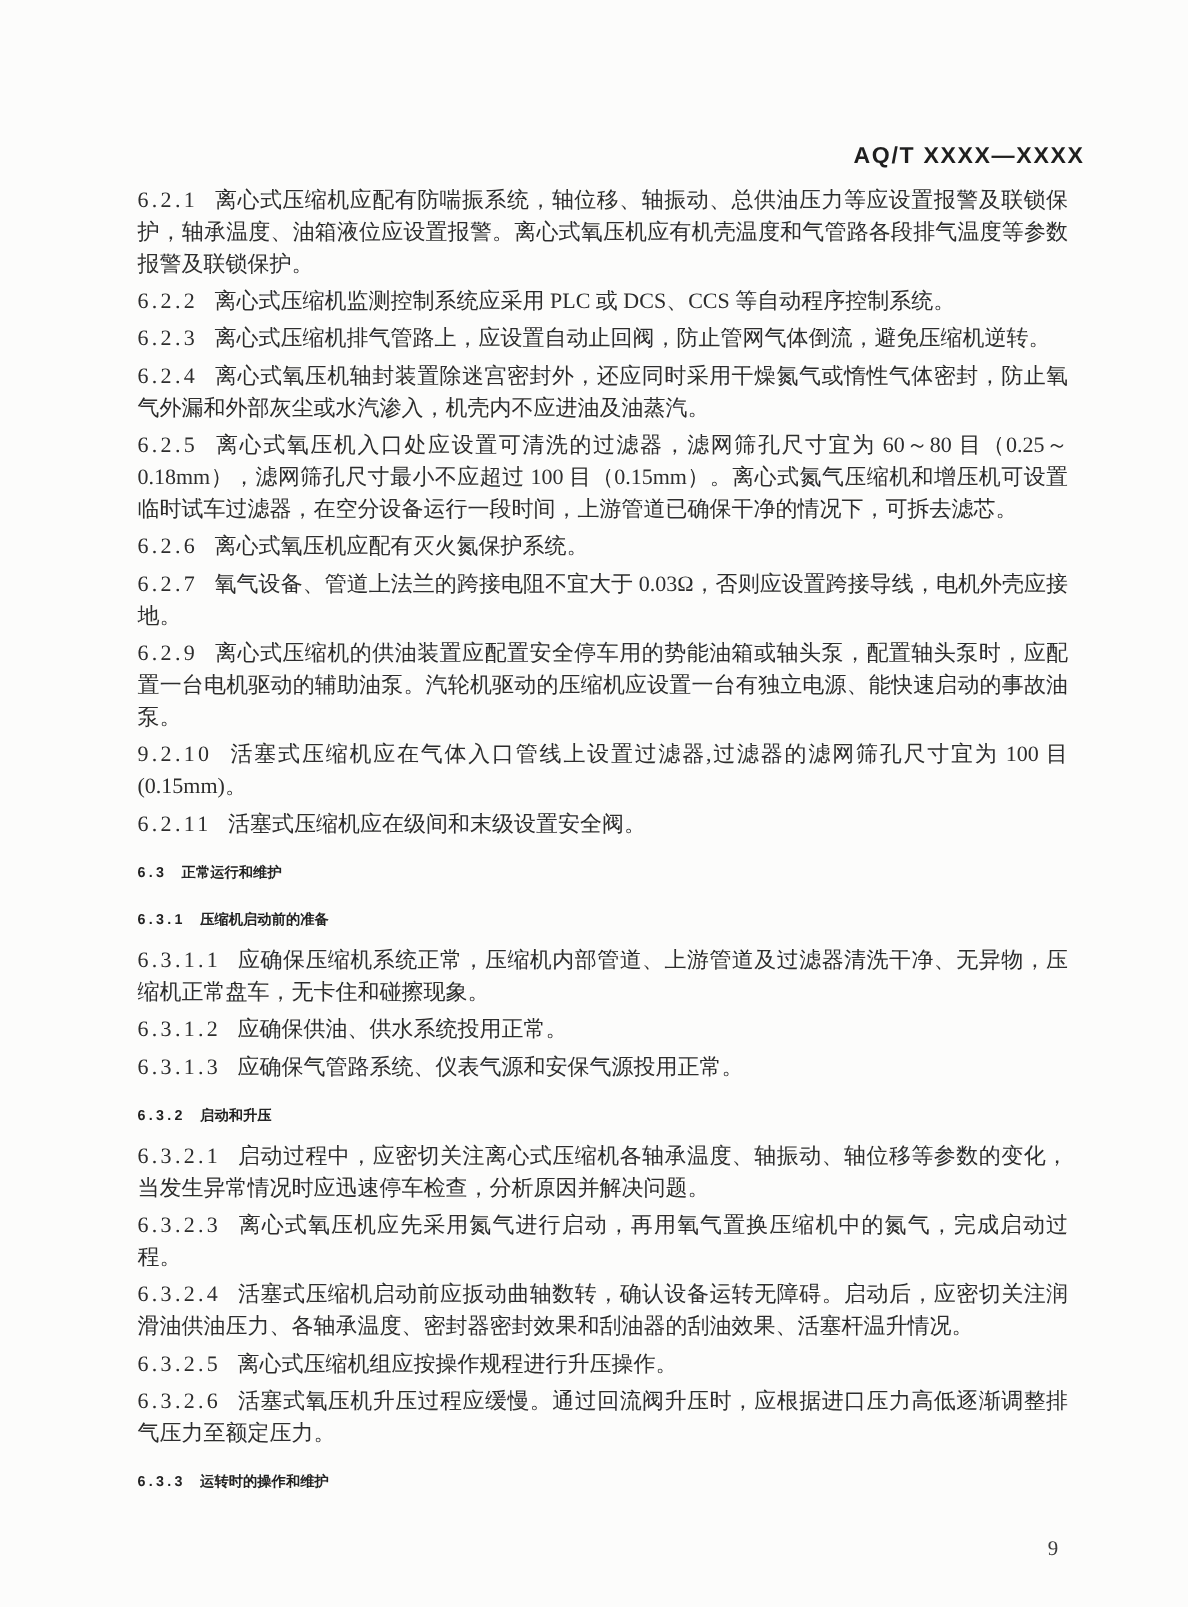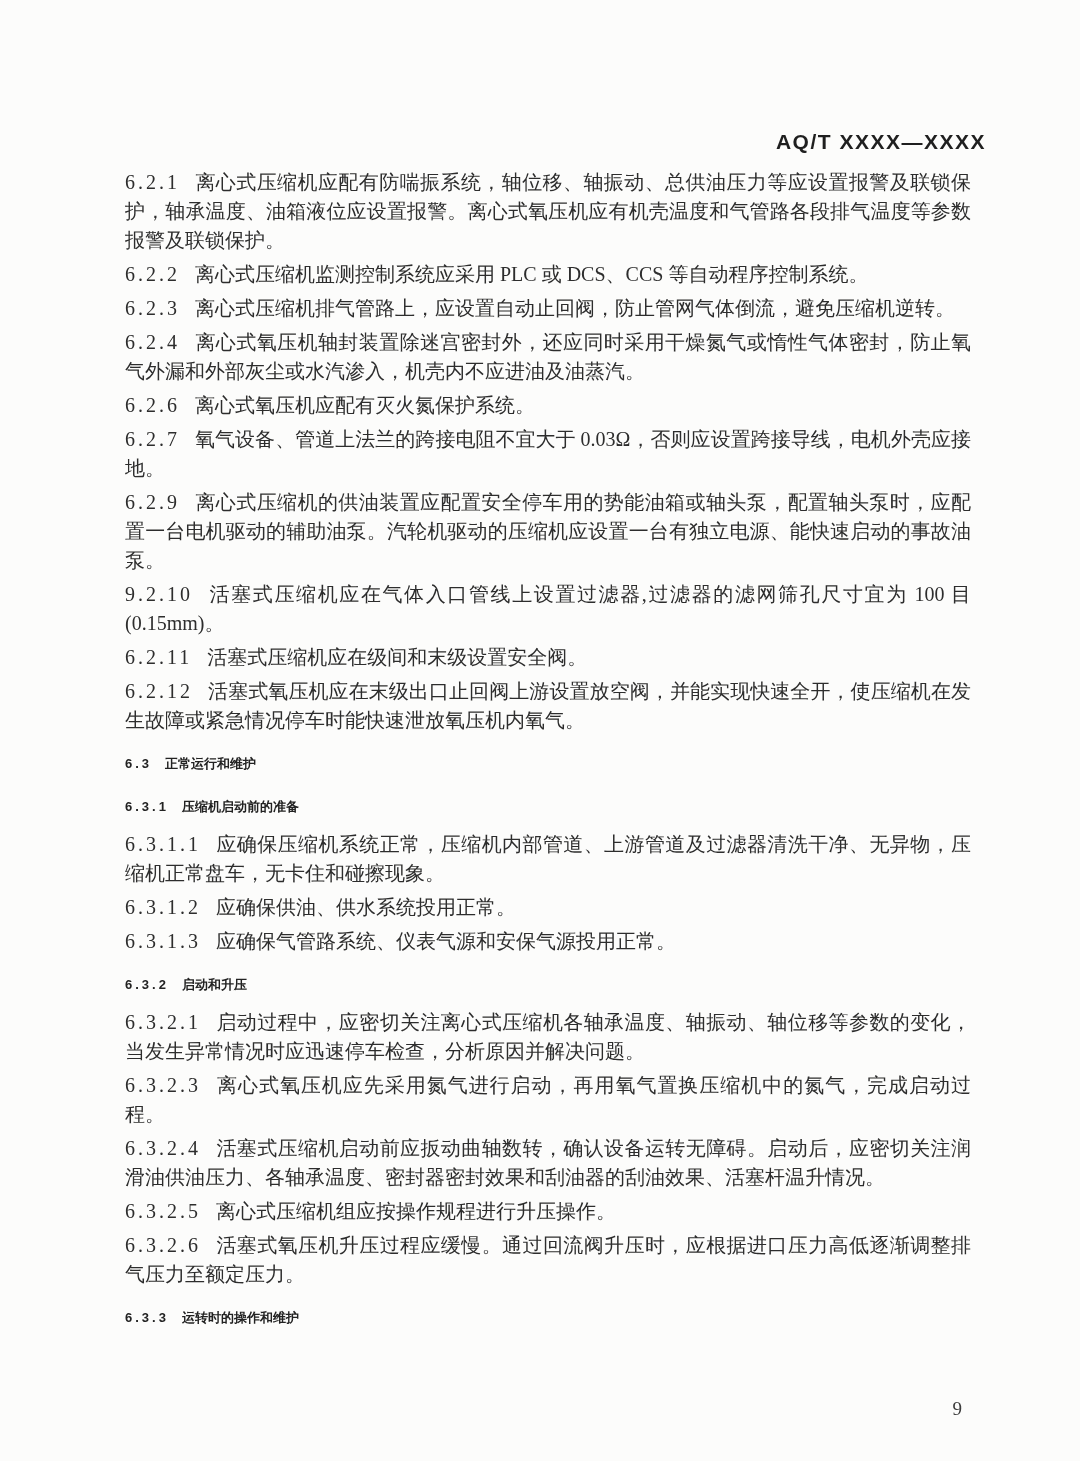--- a/index.html
+++ b/index.html
@@ -75,33 +75,33 @@
   <div class="content">
 
     <p class="clause"><span class="clause-num">6.2.1</span><span class="clause-text">离心式压缩机应配有防喘振系统，轴位移、轴振动、总供油压力等应设置报警及联锁保护，轴承温度、油箱液位应设置报警。离心式氧压机应有机壳温度和气管路各段排气温度等参数报警及联锁保护。</span></p>
 
     <p class="clause"><span class="clause-num">6.2.2</span><span class="clause-text">离心式压缩机监测控制系统应采用 PLC 或 DCS、CCS 等自动程序控制系统。</span></p>
 
     <p class="clause"><span class="clause-num">6.2.3</span><span class="clause-text">离心式压缩机排气管路上，应设置自动止回阀，防止管网气体倒流，避免压缩机逆转。</span></p>
 
     <p class="clause"><span class="clause-num">6.2.4</span><span class="clause-text">离心式氧压机轴封装置除迷宫密封外，还应同时采用干燥氮气或惰性气体密封，防止氧气外漏和外部灰尘或水汽渗入，机壳内不应进油及油蒸汽。</span></p>
 
+    <p class="clause"><span class="clause-num">6.2.5</span><span class="clause-text">离心式氧压机入口处应设置可清洗的过滤器，滤网筛孔尺寸宜为 60～80 目（0.25～0.18mm），滤网筛孔尺寸最小不应超过 100 目（0.15mm）。离心式氮气压缩机和增压机可设置临时试车过滤器，在空分设备运行一段时间，上游管道已确保干净的情况下，可拆去滤芯。</span></p>
 
     <p class="clause"><span class="clause-num">6.2.6</span><span class="clause-text">离心式氧压机应配有灭火氮保护系统。</span></p>
 
     <p class="clause"><span class="clause-num">6.2.7</span><span class="clause-text">氧气设备、管道上法兰的跨接电阻不宜大于 0.03Ω，否则应设置跨接导线，电机外壳应接地。</span></p>
 
 
     <p class="clause"><span class="clause-num">6.2.9</span><span class="clause-text">离心式压缩机的供油装置应配置安全停车用的势能油箱或轴头泵，配置轴头泵时，应配置一台电机驱动的辅助油泵。汽轮机驱动的压缩机应设置一台有独立电源、能快速启动的事故油泵。</span></p>
 
     <p class="clause"><span class="clause-num">9.2.10</span><span class="clause-text">活塞式压缩机应在气体入口管线上设置过滤器,过滤器的滤网筛孔尺寸宜为 100 目(0.15mm)。</span></p>
 
     <p class="clause"><span class="clause-num">6.2.11</span><span class="clause-text">活塞式压缩机应在级间和末级设置安全阀。</span></p>
 
-    <p class="clause"><span class="clause-num">6.2.12</span><span class="clause-text">活塞式氧压机应在末级出口止回阀上游设置放空阀，并能实现快速全开，使压缩机在发生故障或紧急情况停车时能快速泄放氧压机内氧气。</span></p>
 
     <h3 class="heading"><span class="clause-num">6.3</span><span class="heading-text">正常运行和维护</span></h3>
 
     <h3 class="heading"><span class="clause-num">6.3.1</span><span class="heading-text">压缩机启动前的准备</span></h3>
 
     <p class="clause"><span class="clause-num">6.3.1.1</span><span class="clause-text">应确保压缩机系统正常，压缩机内部管道、上游管道及过滤器清洗干净、无异物，压缩机正常盘车，无卡住和碰擦现象。</span></p>
 
     <p class="clause"><span class="clause-num">6.3.1.2</span><span class="clause-text">应确保供油、供水系统投用正常。</span></p>
 
     <p class="clause"><span class="clause-num">6.3.1.3</span><span class="clause-text">应确保气管路系统、仪表气源和安保气源投用正常。</span></p>

